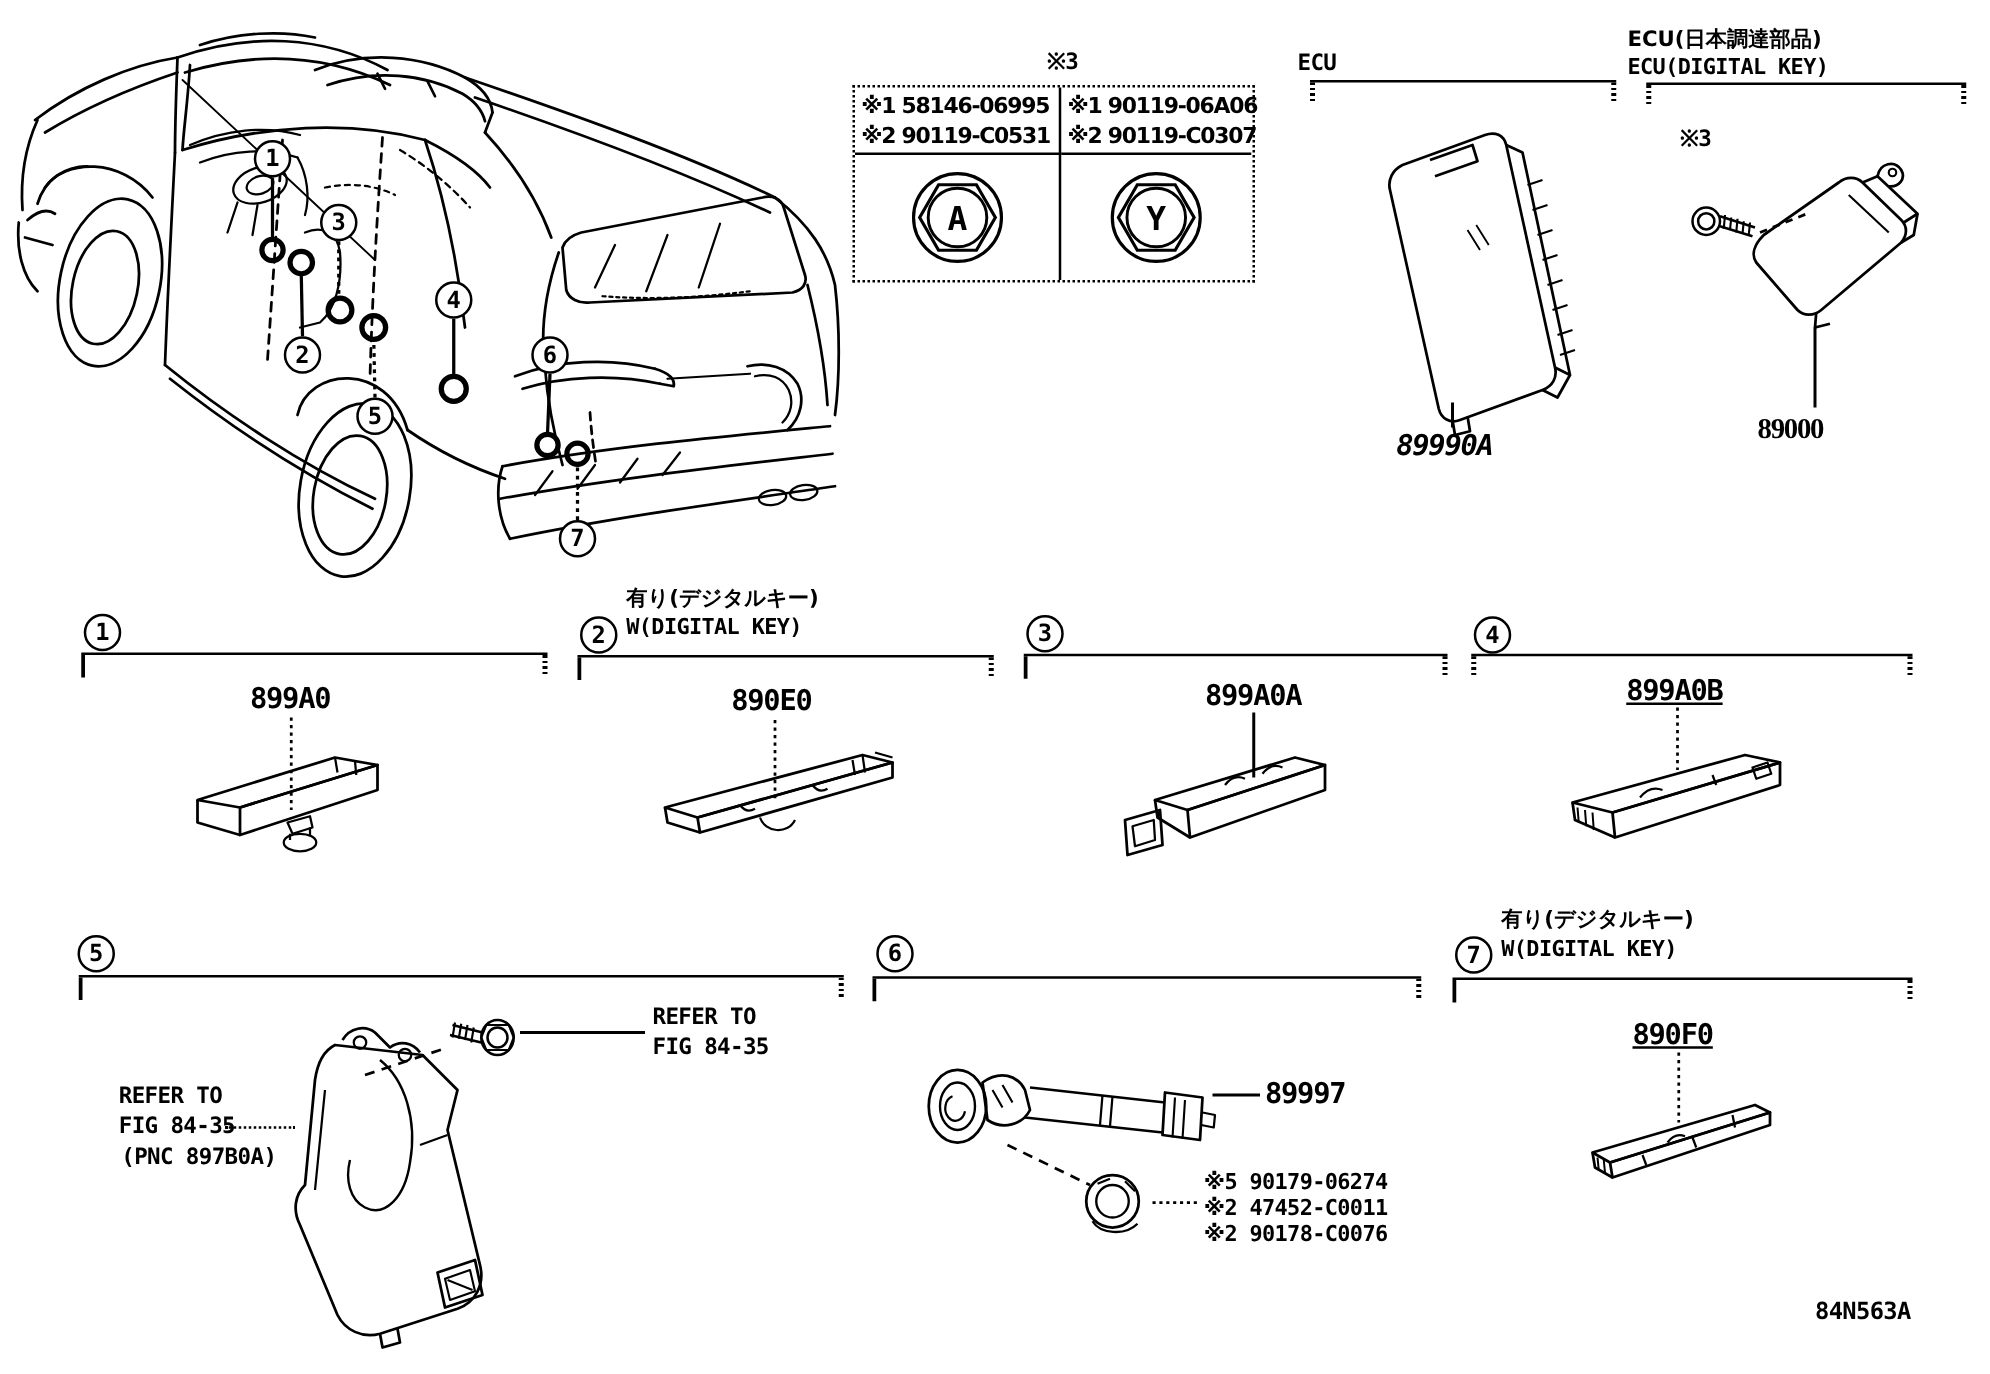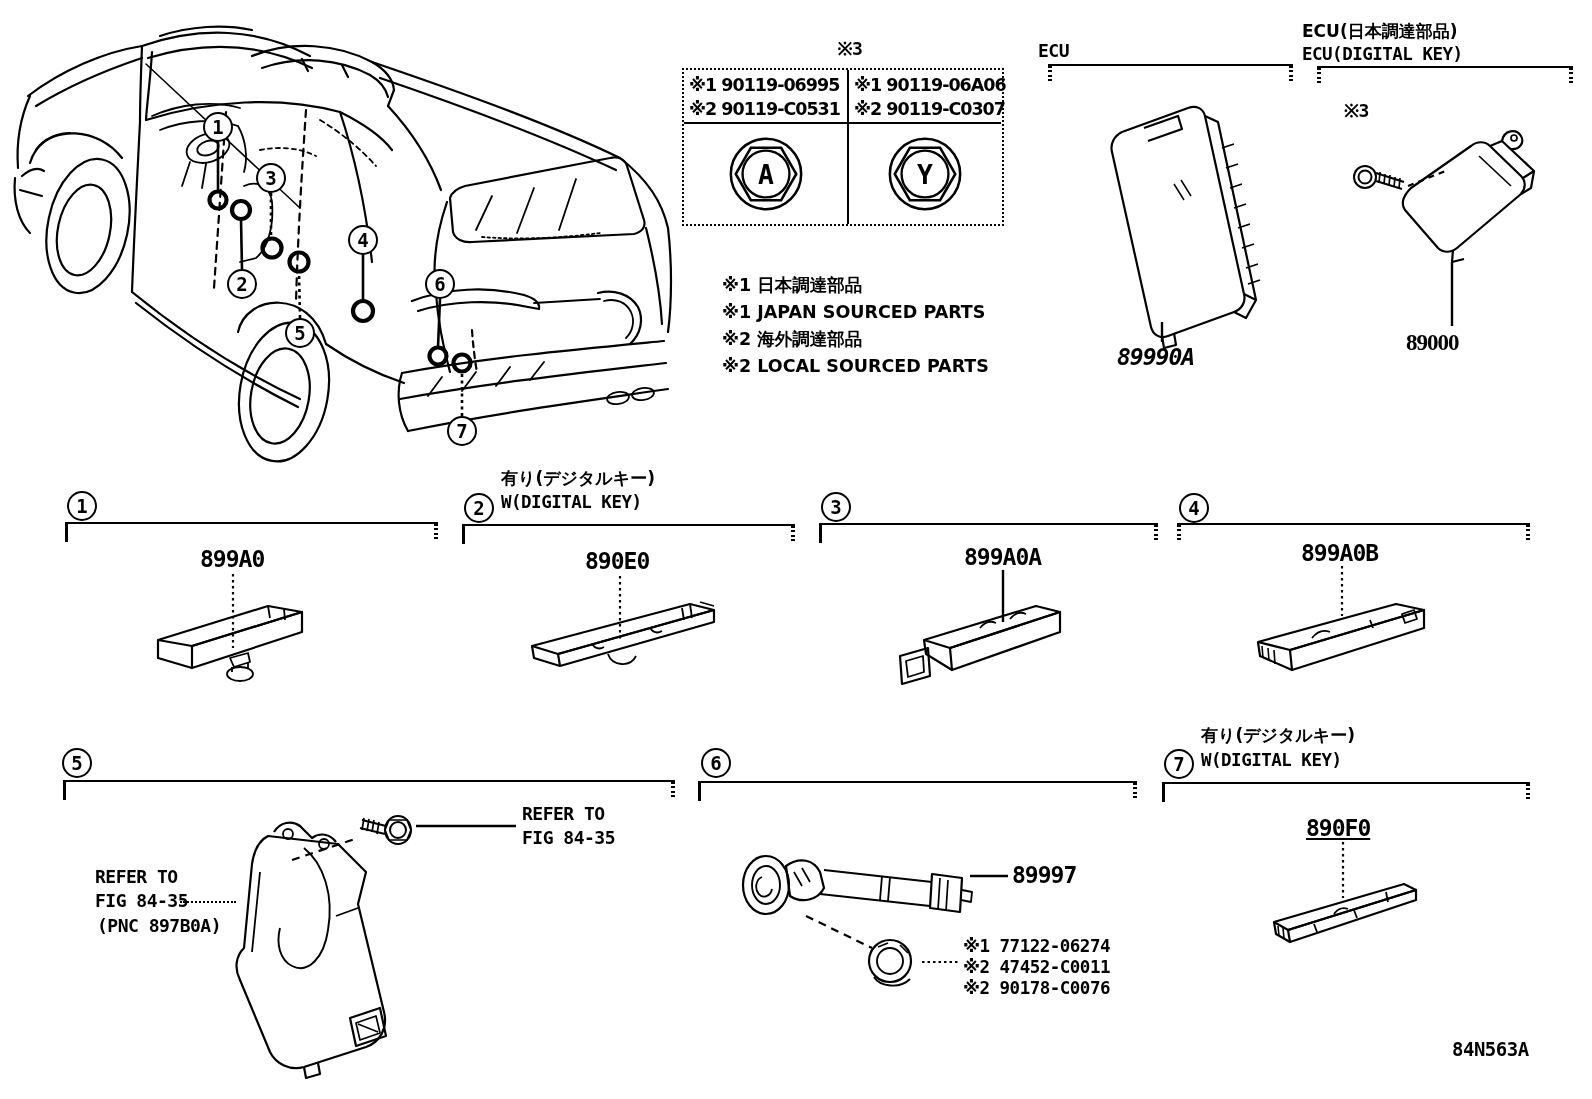--- a/index.html
+++ b/index.html
@@ -254,21 +254,21 @@
     <path d="M70,46 q6,-8 14,-5" stroke-width="1.8"></path>
   </g>
   <path d="M1343,842 L1343,898" stroke="#000" stroke-width="2.2" stroke-dasharray="2.5,3.5"></path>
 </svg>
 
 <div class="abs lbl" style="left:830px;top:36px;width:40px;text-align:center;">※3</div>
 
 <div class="ftable">
   <div class="frow">
     <div class="fcell fc1 fhead">
-      <div>※1 90119-06995</div>
+      <div>※1 58146-06995</div>
       <div>※2 90119-C0531</div>
     </div>
     <div class="fcell fc2 fhead">
       <div>※1 90119-06A06</div>
       <div>※2 90119-C0307</div>
     </div>
   </div>
   <div class="frow">
     <div class="fcell fc1 ficon">
       <svg width="84" height="84" viewBox="0 0 86 86">
@@ -282,26 +282,20 @@
       <svg width="84" height="84" viewBox="0 0 86 86">
         <circle cx="43" cy="43" r="36" fill="none" stroke="#000" stroke-width="2.6"></circle>
         <polygon points="74,43 58.5,69.8 27.5,69.8 12,43 27.5,16.2 58.5,16.2" fill="none" stroke="#000" stroke-width="2.6"></polygon>
         <circle cx="43" cy="43" r="24" fill="none" stroke="#000" stroke-width="2.4"></circle>
         <text x="43" y="53" text-anchor="middle" font-family="DejaVu Sans Mono,monospace" font-size="27" font-weight="bold" fill="#000">Y</text>
       </svg>
     </div>
   </div>
 </div>
 
-<div class="abs" style="left:722px;top:272px;">
-  <div class="note">※1 日本調達部品</div>
-  <div class="note">※1 JAPAN SOURCED PARTS</div>
-  <div class="note">※2 海外調達部品</div>
-  <div class="note">※2 LOCAL SOURCED PARTS</div>
-</div>
 
 <div class="abs lbl" style="left:1038px;top:40px;">ECU</div>
 <div class="bracket" style="left:1048px;top:64px;width:245px;">
   <span class="tick l"></span>
       <span class="tick r"></span>
 </div>
 <div class="abs pn" style="left:1117px;top:344px;font-style:italic;">89990A</div>
 
 <div class="abs jp" style="left:1302px;top:20px;">ECU(日本調達部品)</div>
 <div class="abs lbl-sm" style="left:1302px;top:44px;">ECU(DIGITAL KEY)</div>
@@ -341,41 +335,41 @@
   <span class="tick l solid"></span>
       <span class="tick r"></span>
 </div>
 <div class="abs pn" style="left:964px;top:544px;">899A0A</div>
 
 <div class="callout" style="left:1179px;top:493px;">4</div>
 <div class="bracket" style="left:1177px;top:523px;width:353px;">
   <span class="tick l"></span>
       <span class="tick r"></span>
 </div>
-<div class="abs pn" style="left:1301px;top:540px;">899A0B</div>
+<div class="abs pn" style="left:1301px;top:540px;text-decoration:underline;">899A0B</div>
 
 <div class="callout" style="left:62px;top:748px;">5</div>
 <div class="bracket" style="left:63px;top:780px;width:612px;">
   <span class="tick l solid"></span>
       <span class="tick r"></span>
 </div>
 <div class="abs lbl" style="left:95px;top:866px;">REFER TO</div>
 <div class="abs lbl" style="left:95px;top:890px;">FIG 84-35</div>
 <div class="abs lbl" style="left:97px;top:915px;text-align:right;">(PNC 897B0A)</div>
 <div class="hline-dot" style="left:180px;top:901px;width:56px;"></div>
 <div class="abs lbl" style="left:522px;top:803px;">REFER TO</div>
 <div class="abs lbl" style="left:522px;top:827px;">FIG 84-35</div>
 
 <div class="callout" style="left:701px;top:748px;">6</div>
 <div class="bracket" style="left:698px;top:781px;width:439px;">
   <span class="tick l solid"></span>
       <span class="tick r"></span>
 </div>
 <div class="abs pn" style="left:1012px;top:862px;">89997</div>
-<div class="abs lbl-sm" style="left:963px;top:936px;">※1 77122-06274</div>
+<div class="abs lbl-sm" style="left:963px;top:936px;">※5 90179-06274</div>
 <div class="abs lbl-sm" style="left:963px;top:957px;">※2 47452-C0011</div>
 <div class="abs lbl-sm" style="left:963px;top:978px;">※2 90178-C0076</div>
 
 <div class="callout" style="left:1164px;top:749px;">7</div>
 <div class="abs jp" style="left:1201px;top:724px;">有り(デジタルキー)</div>
 <div class="abs lbl-sm" style="left:1201px;top:750px;">W(DIGITAL KEY)</div>
 <div class="bracket" style="left:1162px;top:782px;width:368px;">
   <span class="tick l solid"></span>
       <span class="tick r"></span>
 </div>

